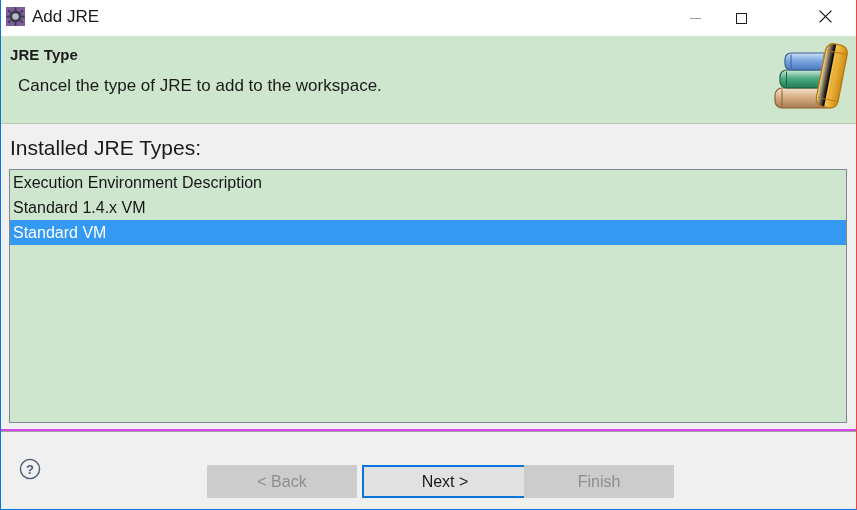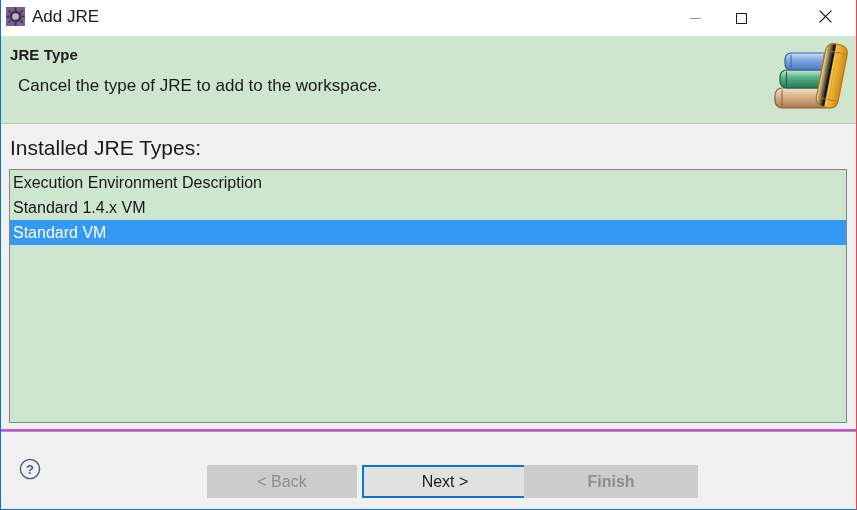--- a/index.html
+++ b/index.html
@@ -186,21 +186,21 @@
     border: 1px solid #adadad;
     color: #1a1a1a;
   }
   .dlg-btn.default {
     background: #e1e1e1;
     border: 2px solid #0a74da;
     color: #1a1a1a;
   }
   #btn-back   { left: 206px; width: 150px; }
   #btn-next   { left: 361px; width: 166px; }
-  #btn-finish { left: 523px; width: 174px; font-weight: bold; }
+  #btn-finish { left: 523px; width: 150px; }
   #btn-cancel { left: 685px; width: 152px; }
 </style>
 </head>
 <body>
 
 <div id="window">
 
   <div id="titlebar">
 
     <span id="app-icon">

